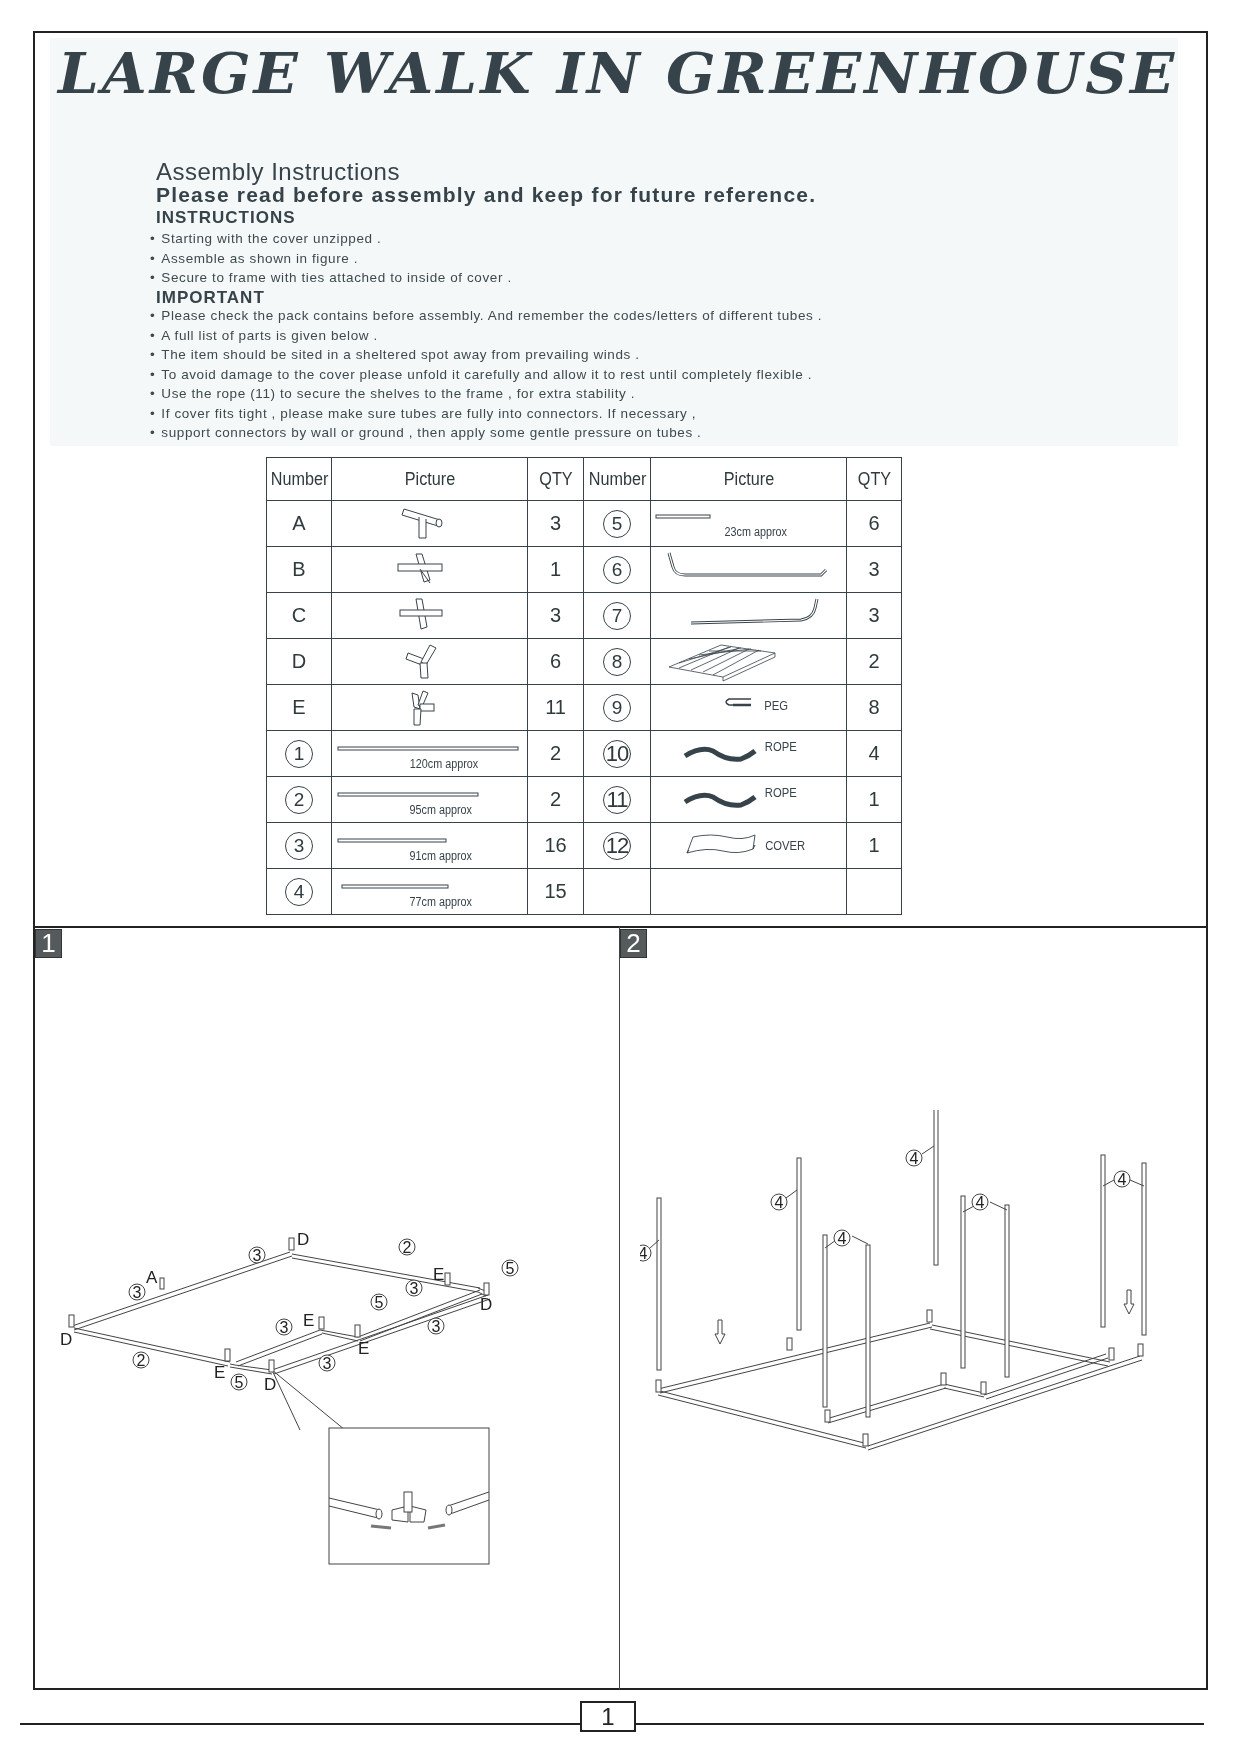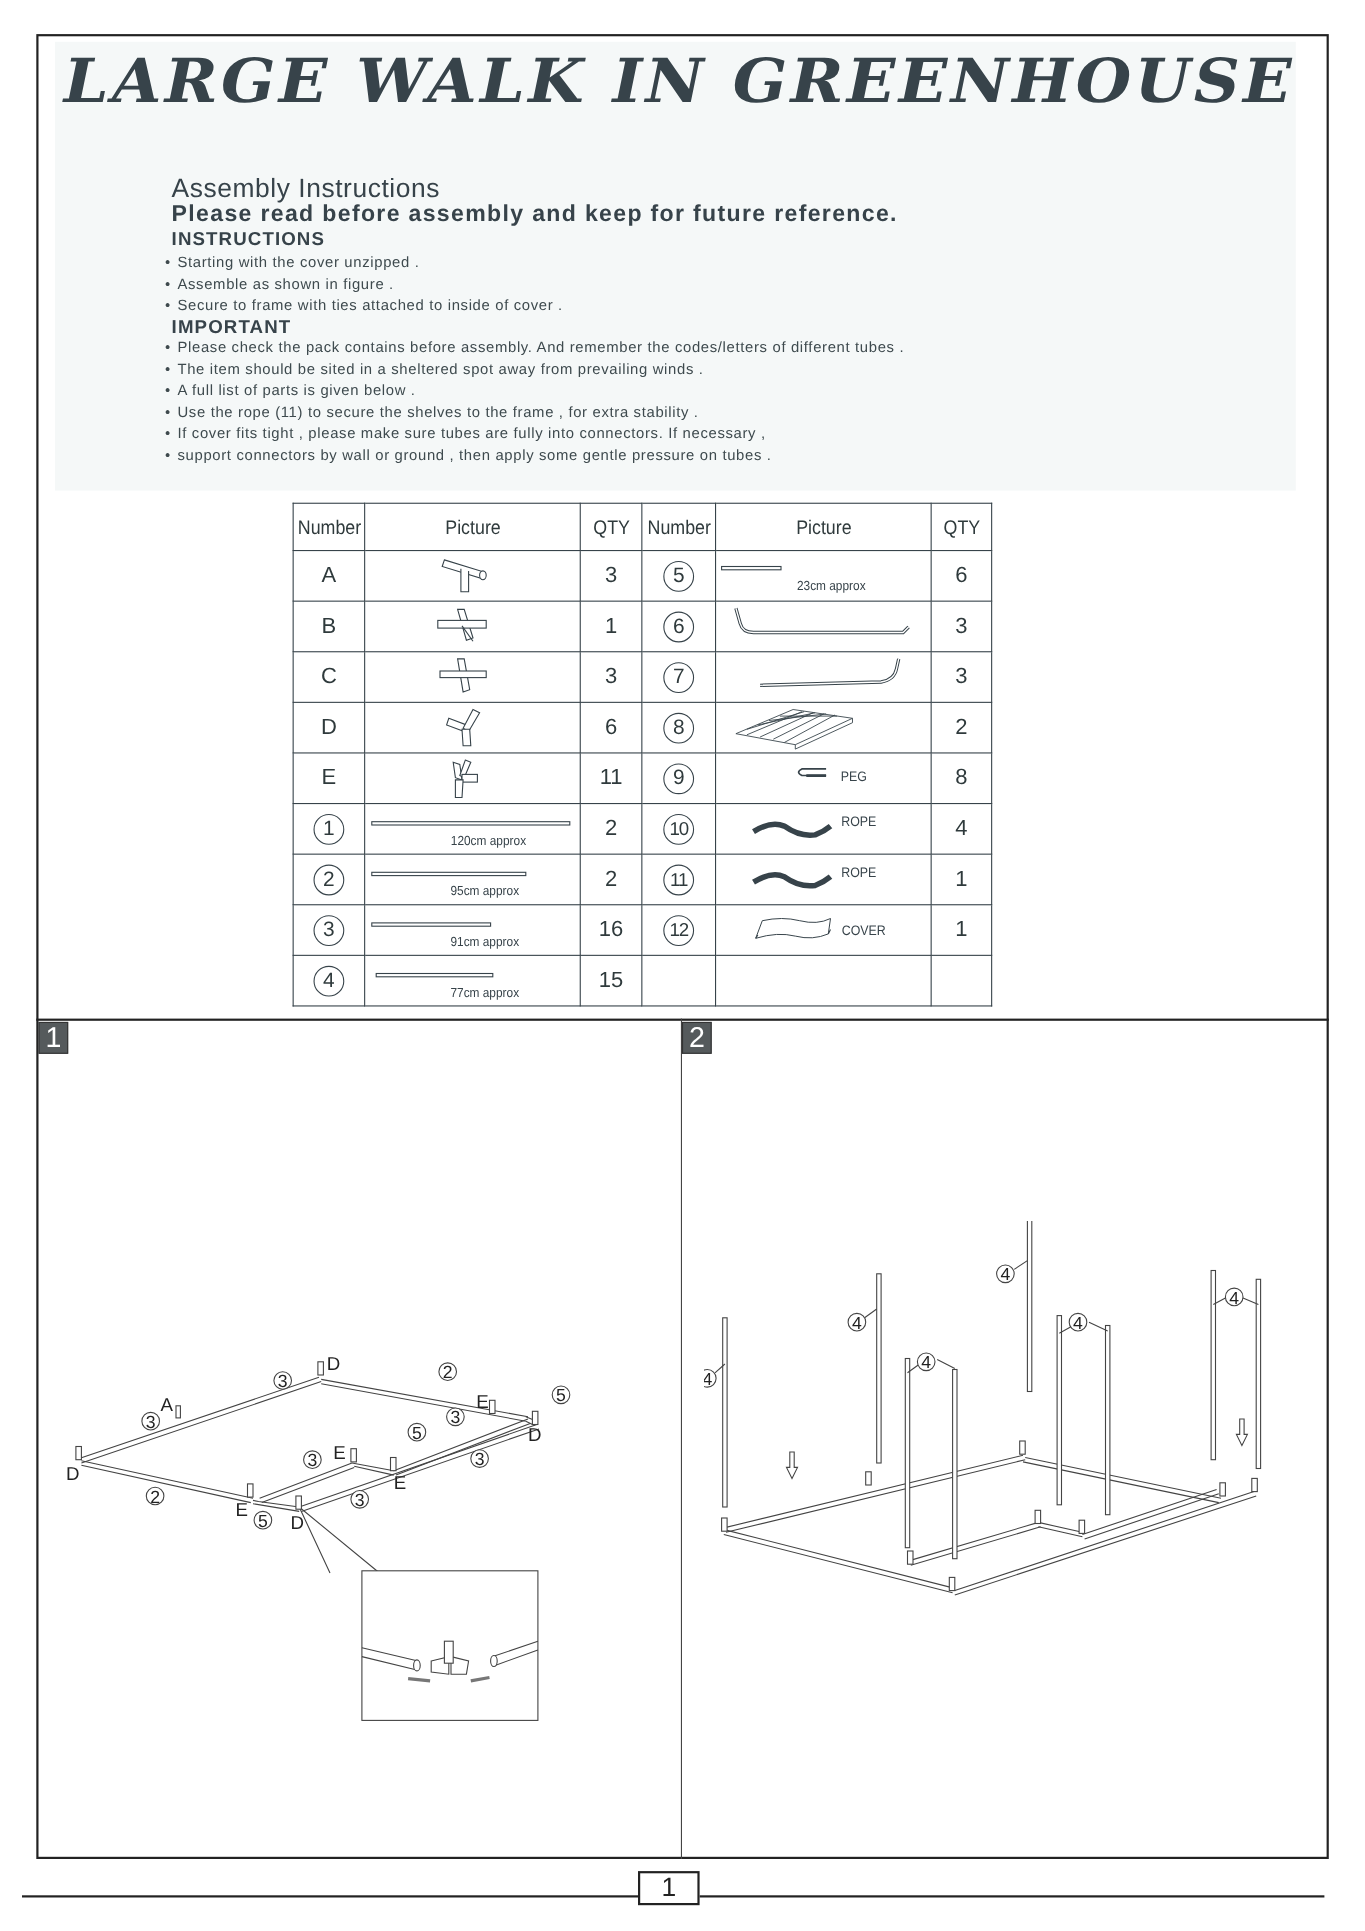--- a/index.html
+++ b/index.html
@@ -13,21 +13,21 @@
   .bullets { position: absolute; left: 150px; margin: 0; padding: 0; list-style: none; font-size: 13.5px; color: #3e4a4e; letter-spacing: 0.6px; }
   .bullets li { height: 19.5px; line-height: 19.5px; white-space: nowrap; }
   .bullets li::before { content: "\2022"; margin-right: 6px; }
 
   table.parts { position: absolute; left: 266px; top: 457px; border-collapse: collapse; font-family: "Liberation Sans", sans-serif; color: #2f3a3c; border-radius: 10px; }
   table.parts td, table.parts th { border: 1.5px solid #37434a; padding: 0; text-align: center; vertical-align: middle; }
   table.parts th { font-weight: normal; font-size: 18px; height: 42px; transform: scaleX(0.9); }
   table.parts td { height: 45px; font-size: 20px; }
   .c-num { width: 62px; } .c-pic { width: 195px; } .c-qty { width: 55px; } .c-num2 { width: 66px; } .c-pic2 { width: 195px; } .c-qty2 { width: 54px; }
   .circ { display: inline-block; width: 26px; height: 26px; border: 1.2px solid #37434a; border-radius: 50%; line-height: 26px; font-size: 19px; text-align: center; }
-  .circ.two { font-size: 17px; letter-spacing: -1px; }
+  .circ.two { font-size: 22px; letter-spacing: -1px; }
   .pic { position: relative; width: 100%; height: 45px; }
   .pic svg { position: absolute; left: 0; top: 0; }
   .len { position: absolute; font-size: 12px; transform: scaleX(0.9); white-space: nowrap; color: #37434a; }
   .tag { position: absolute; font-size: 12.5px; transform: scaleX(0.9); color: #37434a; }
 
   .divider-h { position: absolute; left: 33px; top: 926px; width: 1175px; height: 2px; background: #222; }
   .divider-v { position: absolute; left: 619px; top: 926px; width: 1px; height: 764px; background: #444; }
   .step-badge { position: absolute; width: 25px; height: 27px; background: #555a5c; color: #fff; font-size: 26px; line-height: 27px; text-align: center; border: 1px solid #333; }
   .diagram { position: absolute; }
   .dlabel { font-family: "Liberation Sans", sans-serif; font-size: 16px; fill: #222; }
@@ -47,22 +47,23 @@
 <div class="h-sec" style="top:208px">INSTRUCTIONS</div>
 <ul class="bullets" style="top:229px">
   <li>Starting with the cover unzipped .</li>
   <li>Assemble as shown in figure .</li>
   <li>Secure to frame with ties attached to inside of cover .</li>
 </ul>
 
 <div class="h-sec" style="top:288px">IMPORTANT</div>
 <ul class="bullets" style="top:306px">
   <li>Please check the pack contains before assembly. And remember the codes/letters of different tubes .</li>
+  <li>A full list of parts is given below .</li>
   <li>The item should be sited in a sheltered spot away from prevailing winds .</li>
-  <li>A full list of parts is given below .</li>
+  <li>To avoid damage to the cover please unfold it carefully and allow it to rest until completely flexible .</li>
   <li>Use the rope (11) to secure the shelves to the frame , for extra stability .</li>
   <li>If cover fits tight , please make sure tubes are fully into connectors. If necessary ,</li>
   <li>support connectors by wall or ground , then apply some gentle pressure on tubes .</li>
 </ul>
 
 <table class="parts">
   <tbody>
       <tr>
     <th class="c-num">Number</th>
     <th class="c-pic">Picture</th>

